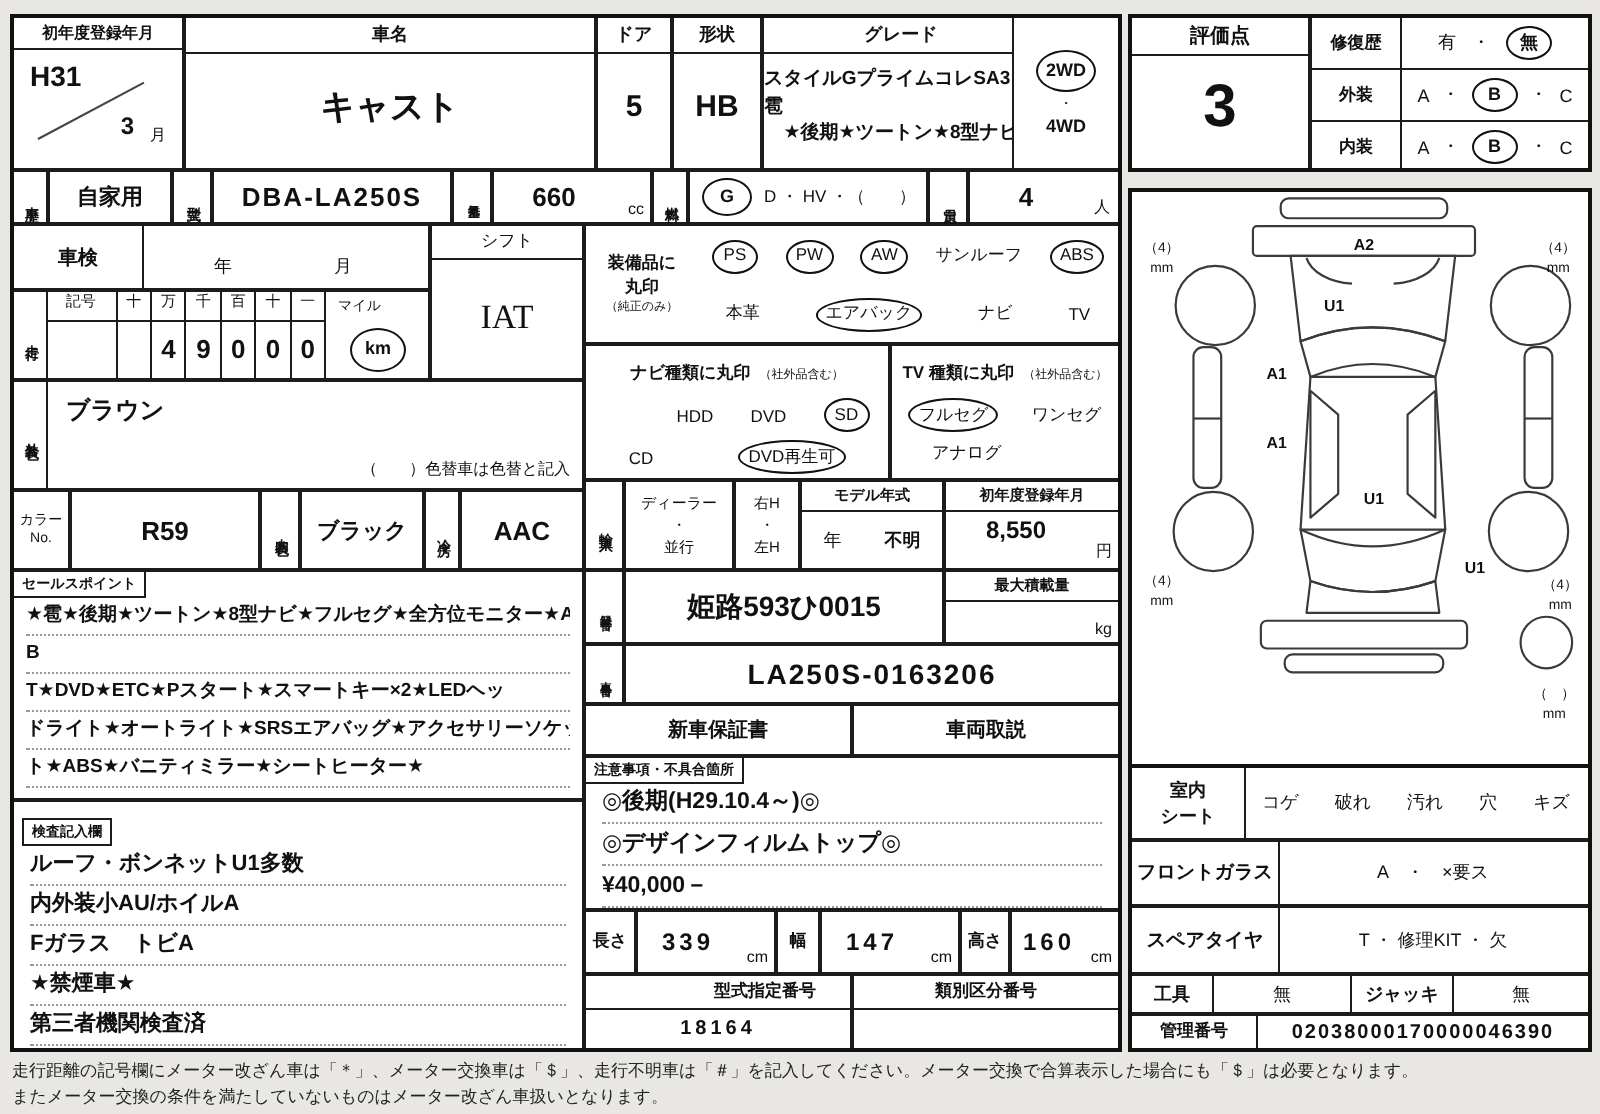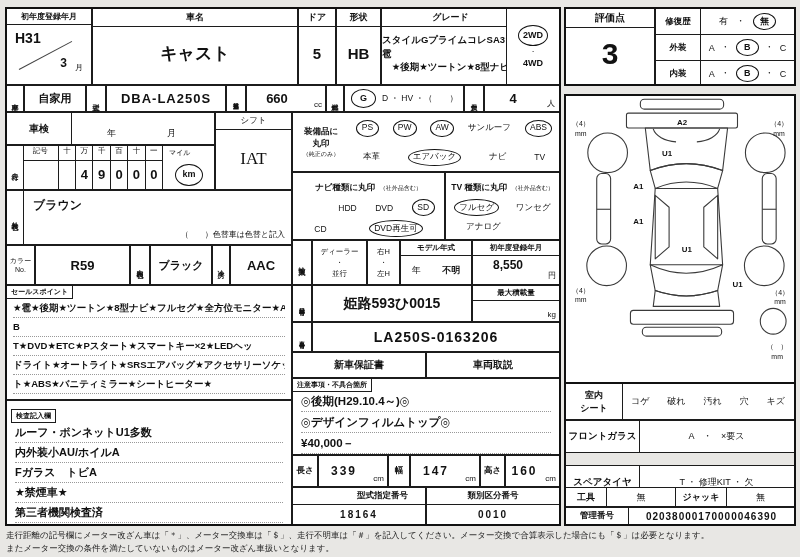--- a/index.html
+++ b/index.html
@@ -303,21 +303,20 @@
     <span style="position:absolute;left:0;right:16px;top:8px;text-align:center;font-size:12px;font-weight:bold;letter-spacing:2px;">160</span>
     <span class="unit" style="position:absolute;right:3px;bottom:3px;">cm</span>
   </div>
 
   <div class="cell" style="left:292px;top:487px;width:134px;height:38px;">
     <div class="hdr" style="font-size:8.5px;padding-left:47px;">型式指定番号</div>
     <div class="val" style="height:18px;font-size:10px;font-weight:bold;letter-spacing:2px;">18164</div>
   </div>
   <div class="cell" style="left:426px;top:487px;width:134px;height:38px;">
     <div class="hdr" style="font-size:8.5px;">類別区分番号</div>
-    <div class="val" style="height:18px;font-size:10px;font-weight:bold;letter-spacing:2px;">0010</div>
   </div>
 
   <div class="cell" style="left:565px;top:8px;width:90px;height:77px;">
     <div class="hdr" style="font-size:10px;">評価点</div>
     <div class="val" style="height:52px;font-size:30px;font-weight:bold;">3</div>
   </div>
   <div class="cell nobg" style="left:655px;top:8px;width:140px;height:77px;background:#fff;">
     <div style="display:flex;height:25px;border-bottom:1px solid #1c1c1c;align-items:center;">
       <span style="width:44px;border-right:1px solid #1c1c1c;align-self:stretch;display:flex;align-items:center;justify-content:center;font-size:8.5px;font-weight:bold;">修復歴</span>
       <span style="flex:1;display:flex;justify-content:center;align-items:center;gap:8px;font-size:9px;">
@@ -411,21 +410,21 @@
       <span>穴</span>
       <span>キズ</span>
     </div>
   </div>
 
   <div class="cell" style="left:565px;top:420px;width:230px;height:33px;">
     <div style="position:absolute;left:0;top:0;bottom:0;width:73px;border-right:1px solid #1c1c1c;display:flex;align-items:center;justify-content:center;font-size:9.5px;font-weight:bold;">フロントガラス</div>
     <div style="position:absolute;left:73px;right:0;top:0;bottom:0;display:flex;align-items:center;justify-content:center;font-size:9px;">A　・　×要ス</div>
   </div>
 
-  <div class="cell" style="left:565px;top:465px;width:230px;height:34px;">
+  <div class="cell" style="left:565px;top:453px;width:230px;height:34px;">
     <div style="position:absolute;left:0;top:0;bottom:0;width:73px;border-right:1px solid #1c1c1c;display:flex;align-items:center;justify-content:center;font-size:9.5px;font-weight:bold;">スペアタイヤ</div>
     <div style="position:absolute;left:73px;right:0;top:0;bottom:0;display:flex;align-items:center;justify-content:center;font-size:9px;">T ・ 修理KIT ・ 欠</div>
   </div>
 
   <div class="cell" style="left:565px;top:487px;width:230px;height:20px;display:flex;">
     <span style="width:40px;border-right:1px solid #1c1c1c;display:flex;align-items:center;justify-content:center;font-size:9px;font-weight:bold;">工具</span>
     <span style="width:68px;border-right:1px solid #1c1c1c;display:flex;align-items:center;justify-content:center;font-size:9px;">無</span>
     <span style="width:50px;border-right:1px solid #1c1c1c;display:flex;align-items:center;justify-content:center;font-size:9px;font-weight:bold;">ジャッキ</span>
     <span style="flex:1;display:flex;align-items:center;justify-content:center;font-size:9px;">無</span>
   </div>

